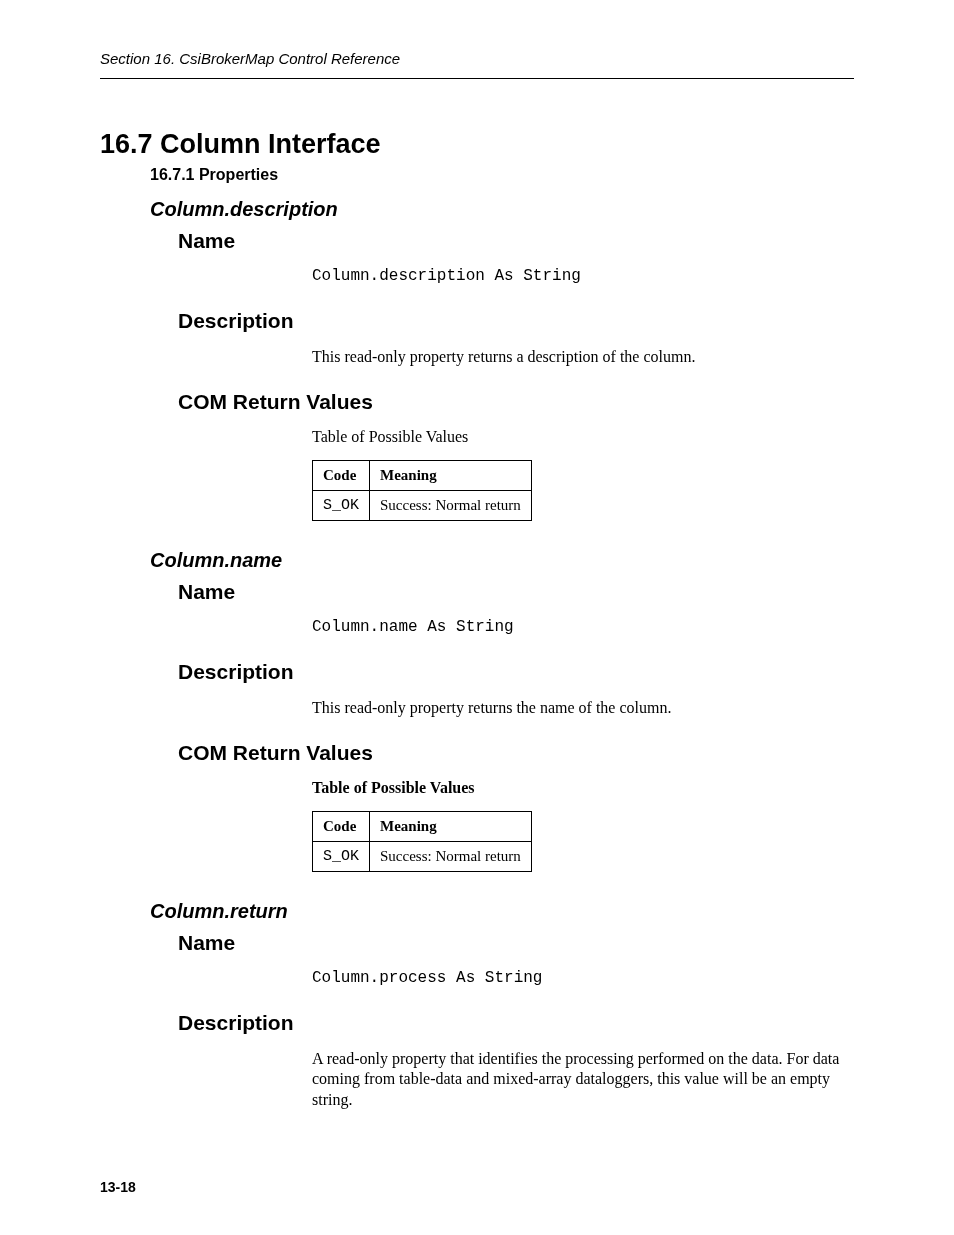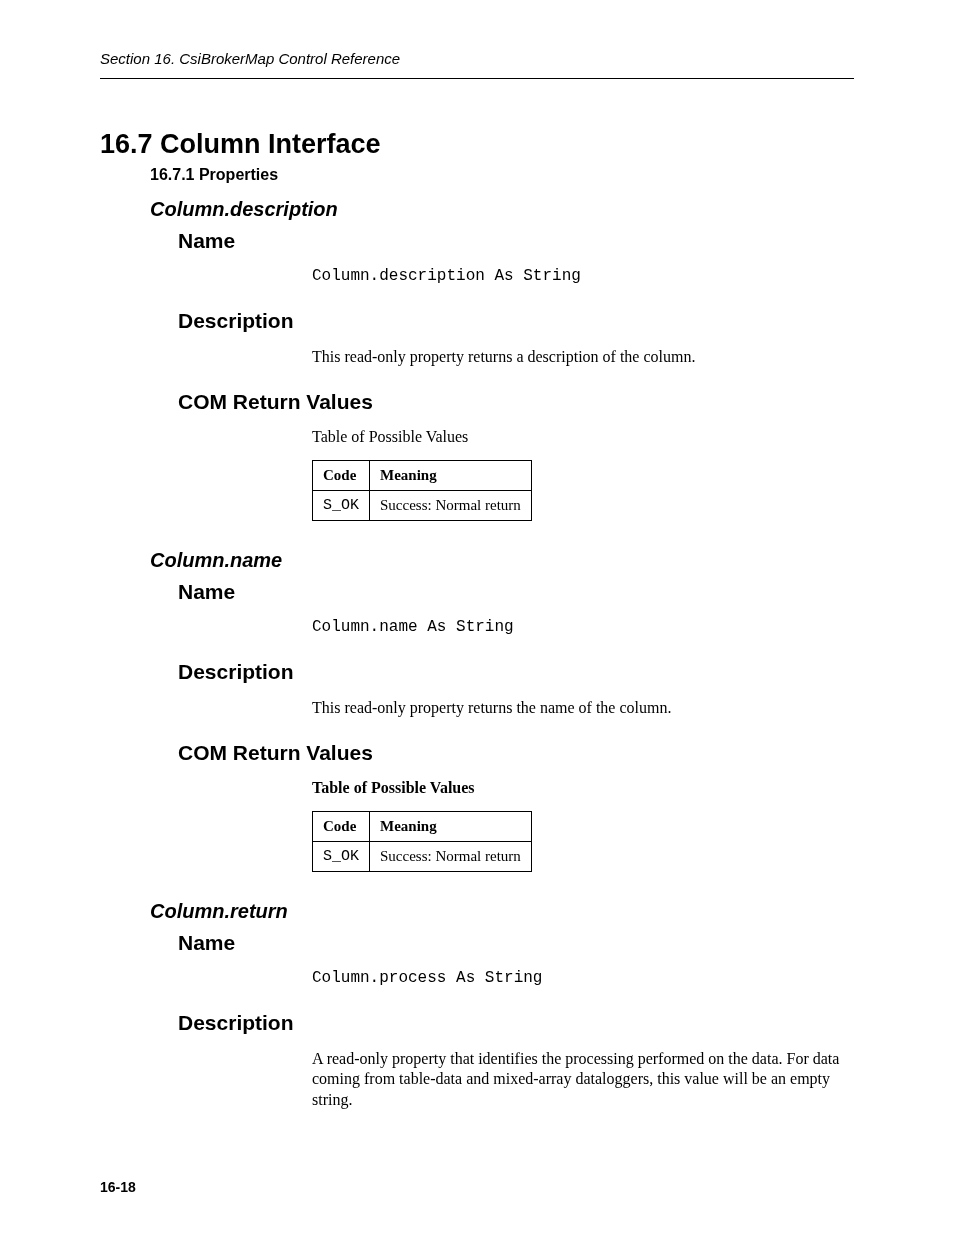--- a/index.html
+++ b/index.html
@@ -144,15 +144,15 @@
     </tr>
   </tbody>
     </table>
 
   <div class="h3">Column.return</div>
   <div class="h4">Name</div>
   <div class="code-line">Column.process As String</div>
   <div class="h4">Description</div>
   <div class="body-text">A read-only property that identifies the processing performed on the data.  For data coming from table-data and mixed-array dataloggers, this value will be an empty string.</div>
 
-  <div class="page-number">16-18</div>
+  <div class="page-number">13-18</div>
 
 </div>
 
 </body></html>

